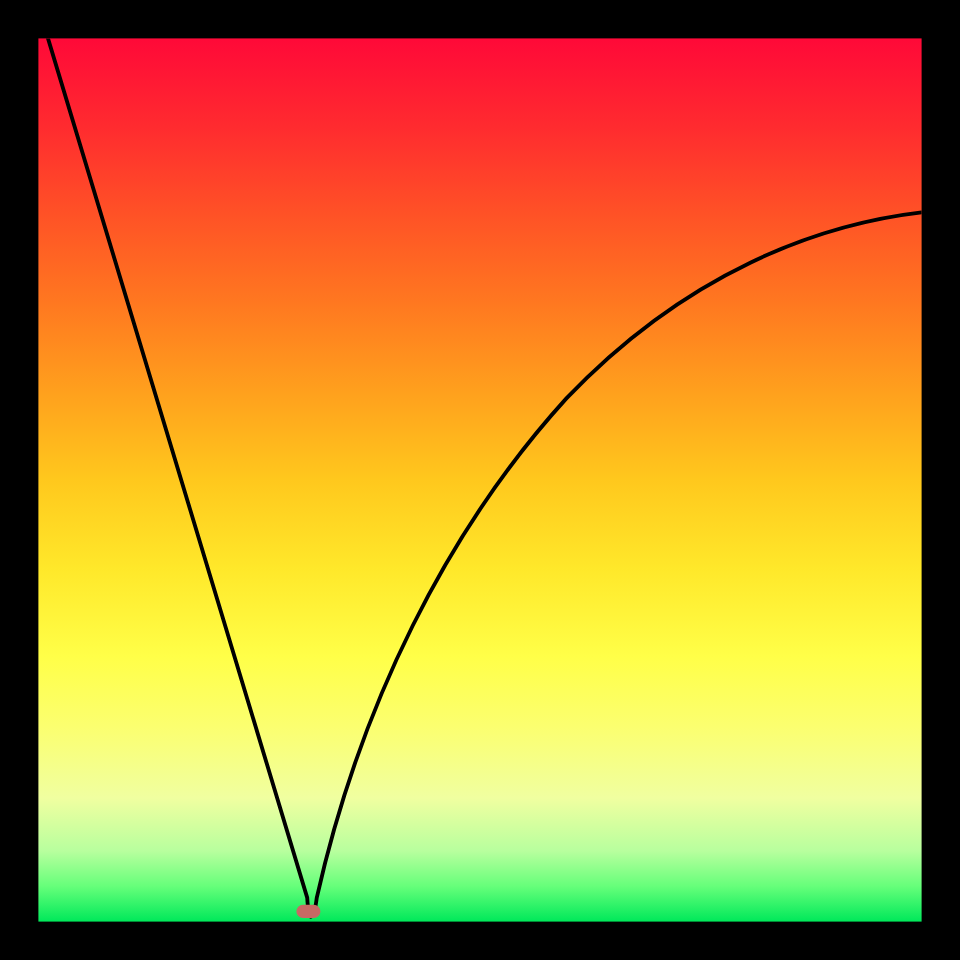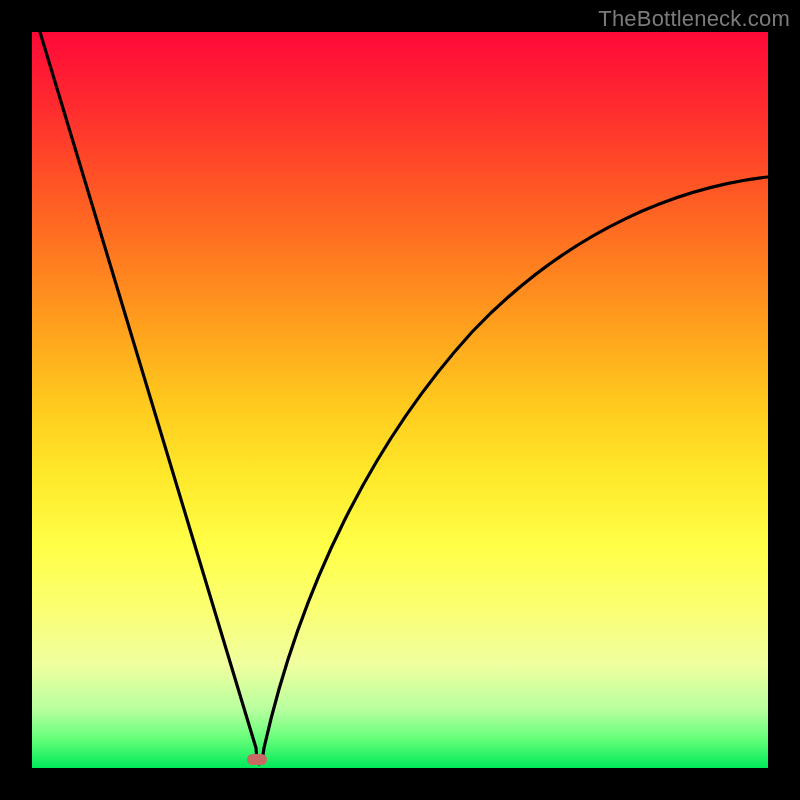--- a/index.html
+++ b/index.html
@@ -75,14 +75,13 @@
                L 224 716
                Q 225 732 227 732
                Q 230 732 232 716
                C 268 556, 340 410, 440 300
                C 540 195, 650 155, 736 145" fill="none" stroke="#000" stroke-width="3.2" stroke-linecap="round"></path>
     </svg>
 
     <div class="marker" style="left:215px; top:722px;"></div>
   </div>
 
-  <div class="watermark">TheBottleneck.com</div>
 </div>
 
 </body></html>

